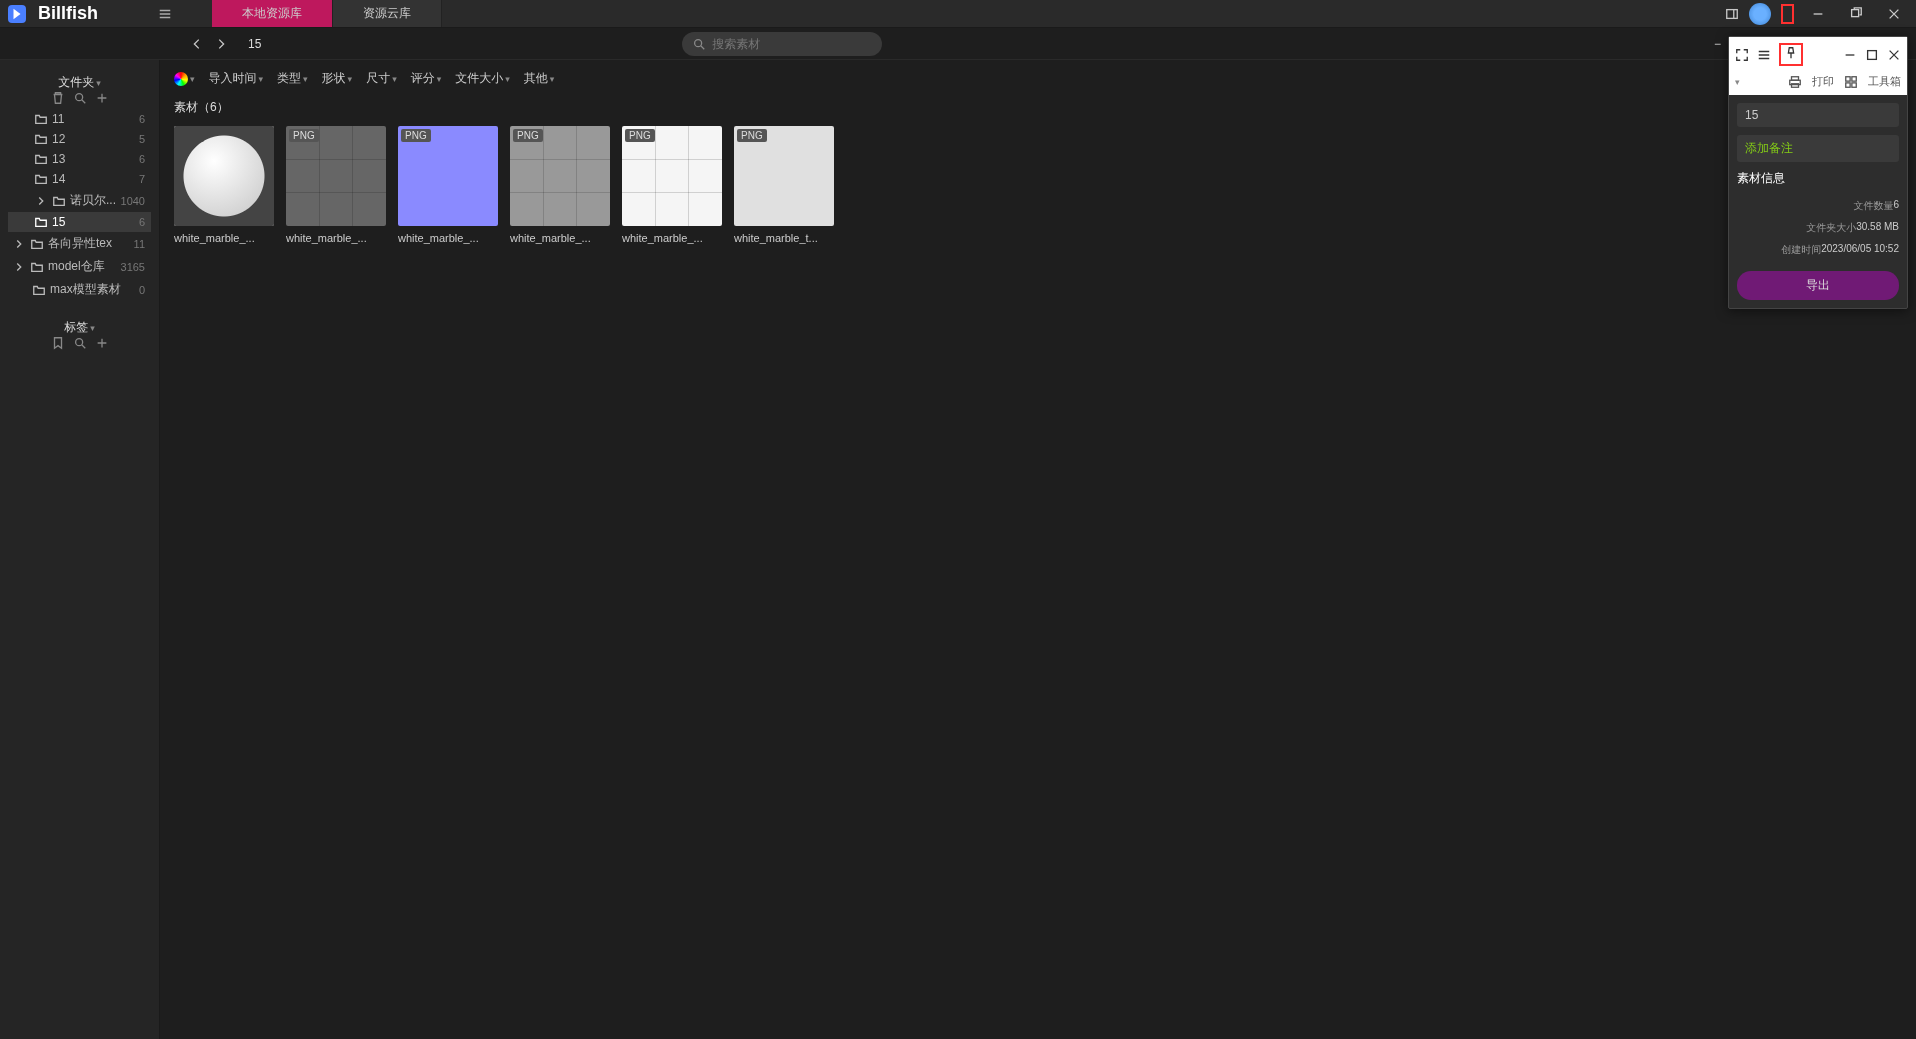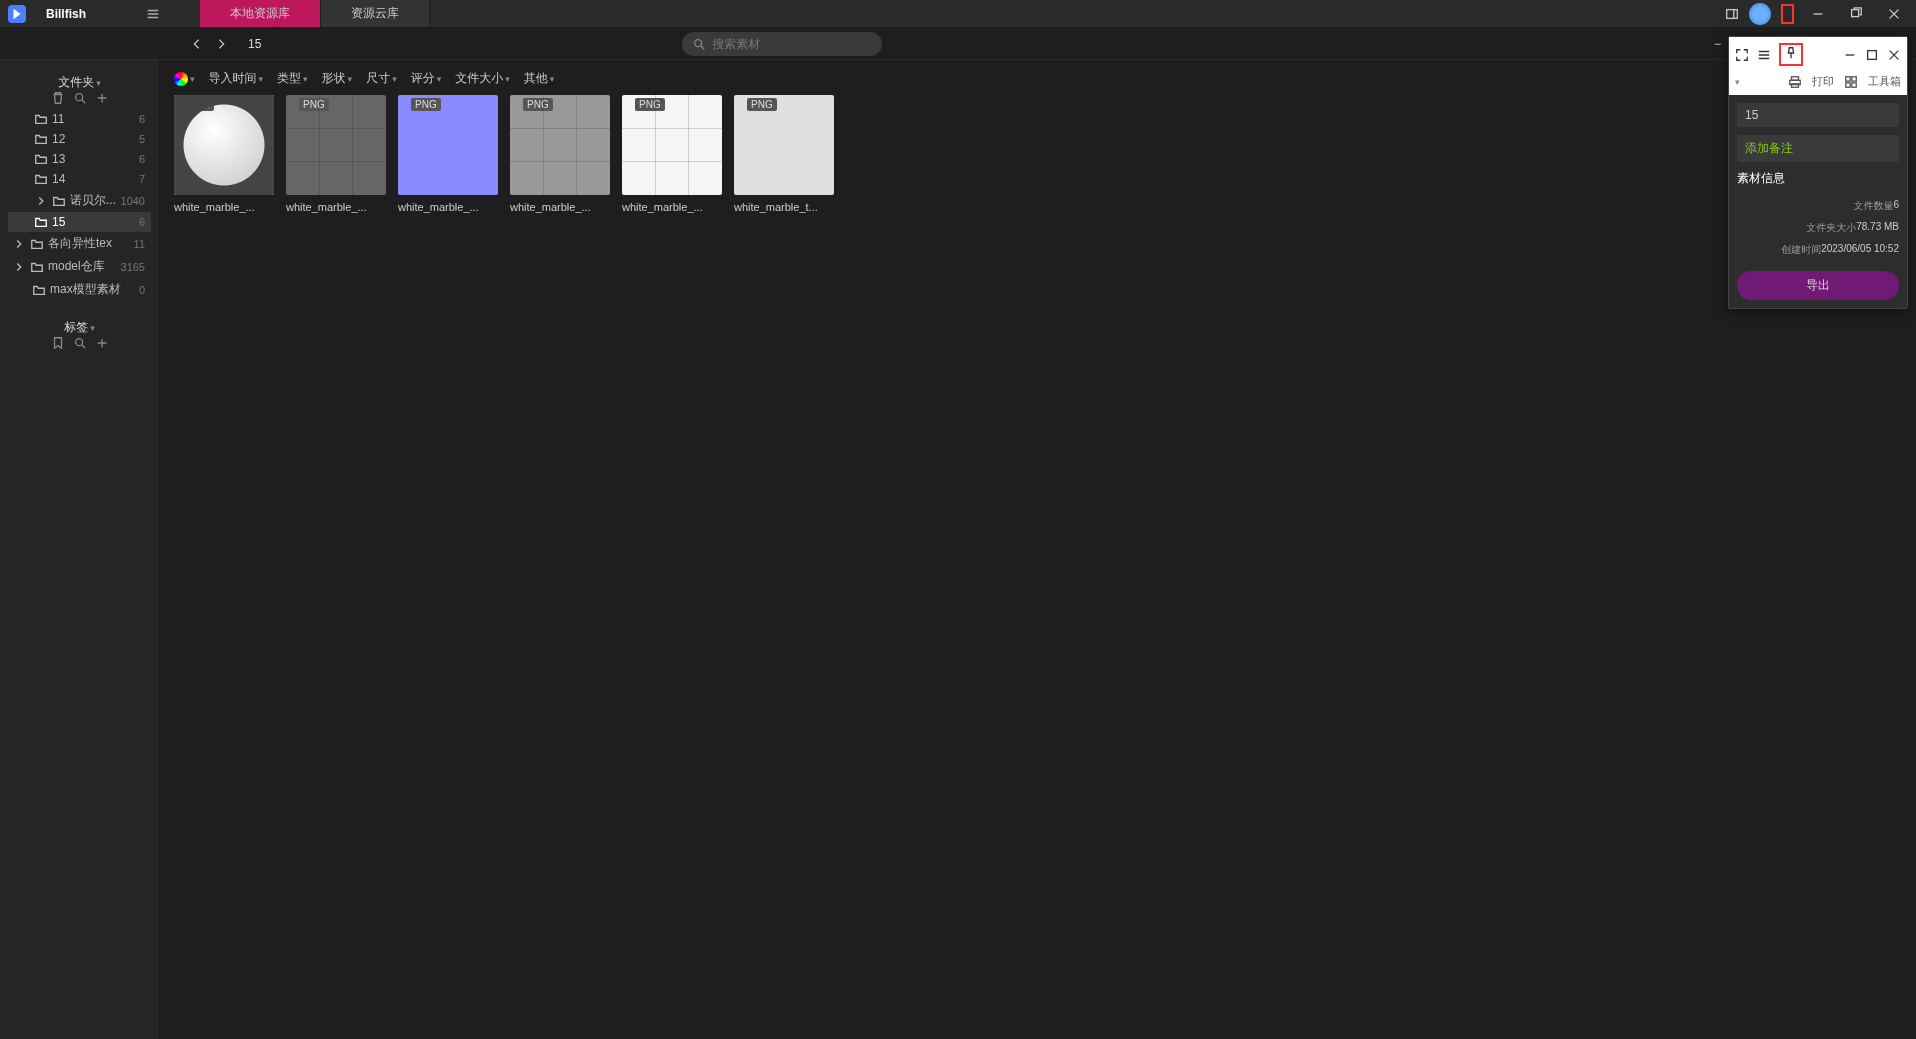--- a/index.html
+++ b/index.html
@@ -1,20 +1,20 @@
 <!DOCTYPE html>
 <html><head>
 <meta charset="utf-8">
 <style>
 * { box-sizing: border-box; margin: 0; padding: 0; font-family: -apple-system, "Segoe UI", sans-serif; }
 body { background: #1e1e1e; color: #c8c8c8; font-size: 12px; width: 1916px; height: 1039px; overflow: hidden; position: relative; }
 
 
 .titlebar { height: 28px; background: #2a2a2a; display: flex; align-items: center; padding: 0 8px; border-bottom: 1px solid #1a1a1a; }
-.logo { display: flex; align-items: center; gap: 20px; color: #fff; font-weight: 600; font-size: 12px; }
+.logo { display: flex; align-items: center; gap: 12px; color: #fff; font-weight: 600; font-size: 18px; }
 .logo-icon { width: 18px; height: 18px; background: #4a7fff; border-radius: 4px; display: inline-flex; align-items: center; justify-content: center; color: #fff; }
 .titlebar-menu { margin-left: 60px; color: #aaa; cursor: pointer; }
 .tabs { display: flex; margin-left: 40px; height: 100%; }
 .tab { padding: 0 30px; display: flex; align-items: center; background: #333; border-right: 1px solid #222; cursor: pointer; font-size: 12px; color: #ccc; }
 .tab.active { background: #be185d; }
 .titlebar-right { margin-left: auto; display: flex; align-items: center; gap: 10px; }
 .avatar { width: 22px; height: 22px; border-radius: 50%; background: radial-gradient(circle, #6ab0ff 40%, #3a80d0 100%); }
 .win-btn { width: 28px; height: 20px; display: flex; align-items: center; justify-content: center; color: #ccc; cursor: pointer; }
 .red-highlight { border: 2px solid #ff3030; padding: 1px 3px; }
 
@@ -62,21 +62,21 @@
 .thumb.white { background: #f5f5f5; }
 .thumb.gray1 { background: #666; }
 .thumb.purple { background: #8a8aff; }
 .thumb.gray2 { background: #999; }
 .thumb.gray3 { background: #e0e0e0; }
 .thumb.sphere { background: radial-gradient(circle at 40% 35%, #fff 0%, #ddd 50%, #bbb 100%); }
 .thumb.sphere::after { content:""; position:absolute; inset:0; background: radial-gradient(circle at center, transparent 40px, #444 41px); }
 .gridlines::before, .gridlines::after { content:""; position:absolute; background: rgba(0,0,0,0.15); }
 .gridlines::before { left:0; right:0; top:33%; height:1px; box-shadow: 0 33px 0 rgba(0,0,0,0.15); }
 .gridlines::after { top:0; bottom:0; left:33%; width:1px; box-shadow: 33px 0 0 rgba(0,0,0,0.15); }
-.badge { position: absolute; top: 3px; left: 13px; background: #555; color: #ddd; font-size: 10px; padding: 1px 4px; border-radius: 2px; }
+.badge { position: absolute; top: 3px; left: 3px; background: #555; color: #ddd; font-size: 10px; padding: 1px 4px; border-radius: 2px; }
 .card-name { margin-top: 6px; color: #ccc; font-size: 11px; white-space: nowrap; overflow: hidden; text-overflow: ellipsis; }
 
 
 .inspector { position: absolute; right: 8px; top: 36px; width: 180px; background: #2d2d2d; border: 1px solid #444; border-radius: 2px; display: flex; flex-direction: column; box-shadow: 0 2px 12px rgba(0,0,0,0.5); }
 .insp-top-white { background: #fff; color: #333; padding: 6px; }
 .insp-topbar { display: flex; align-items: center; gap: 8px; justify-content: space-between; }
 .insp-topbar-left { display: flex; gap: 8px; align-items: center;}
 .insp-topbar-right { display: flex; gap: 8px; align-items: center;}
 .insp-row2 { display: flex; gap: 10px; margin-top: 8px; justify-content: flex-end; color:#555; font-size:11px; align-items:center;}
 .insp-body { padding: 8px; }
@@ -399,20 +399,32 @@
         </span>
       <span class="filter-item">
           <span>文件大小</span>
           <span class="caret">▾</span>
         </span>
       <span class="filter-item">
           <span>其他</span>
           <span class="caret">▾</span>
         </span>
     </div>
+    <div class="content-header">
+      <span class="content-title">素材（6）</span>
+      <span class="show-sub">
+        <span class="ic">
+            <svg viewBox="0 0 16 16" stroke="#5a9fff">
+              <circle cx="8" cy="8" r="6"></circle>
+              <path d="M5 8l2 2 4-4"></path>
+            </svg>
+          </span>
+        <span>显示子文件夹素材</span>
+      </span>
+    </div>
     <div class="grid" id="grid">
         <div class="card">
           <div class="thumb sphere">
             <span class="badge">JPG</span>
           </div>
           <div class="card-name">white_marble_...</div>
         </div>
         <div class="card">
           <div class="thumb gray1 gridlines">
             <span class="badge">PNG</span>
@@ -509,21 +521,21 @@
   <div class="insp-body">
     <div class="insp-field">15</div>
     <div class="insp-field placeholder">添加备注</div>
     <div class="insp-section-title">素材信息</div>
     <div class="insp-kv">
         <span>文件数量</span>
         <span class="v">6</span>
       </div>
     <div class="insp-kv">
         <span>文件夹大小</span>
-        <span class="v">78.73 MB</span>
+        <span class="v">30.58 MB</span>
       </div>
     <div class="insp-kv">
         <span>创建时间</span>
         <span class="v">2023/06/05 10:52</span>
       </div>
     <div class="export-btn">导出</div>
   </div>
 </div>
 
 </body></html>

